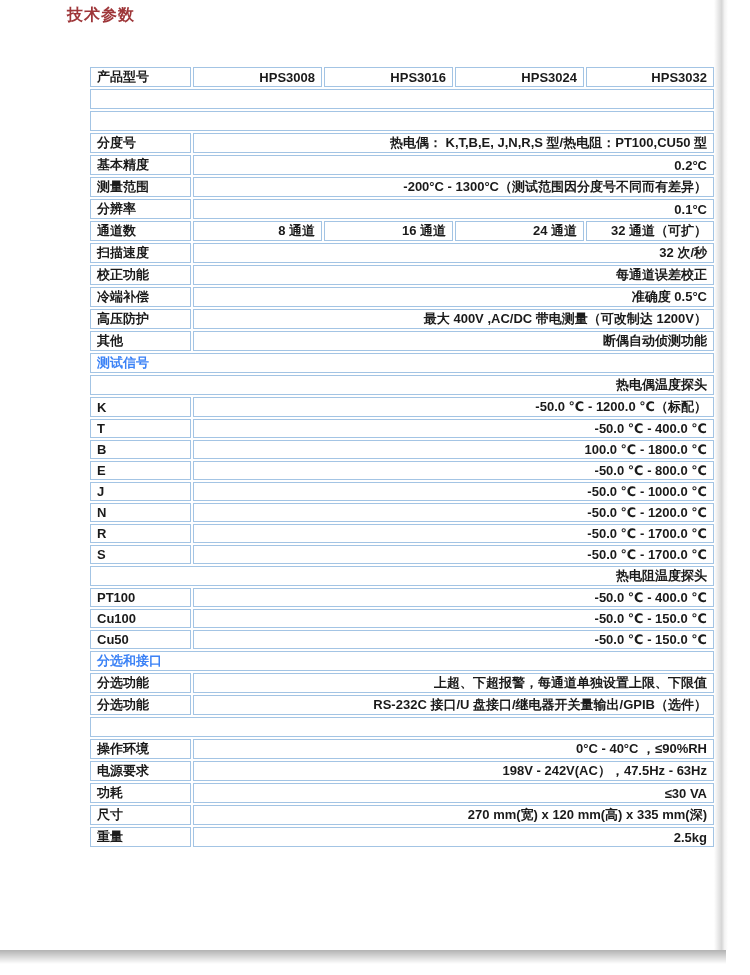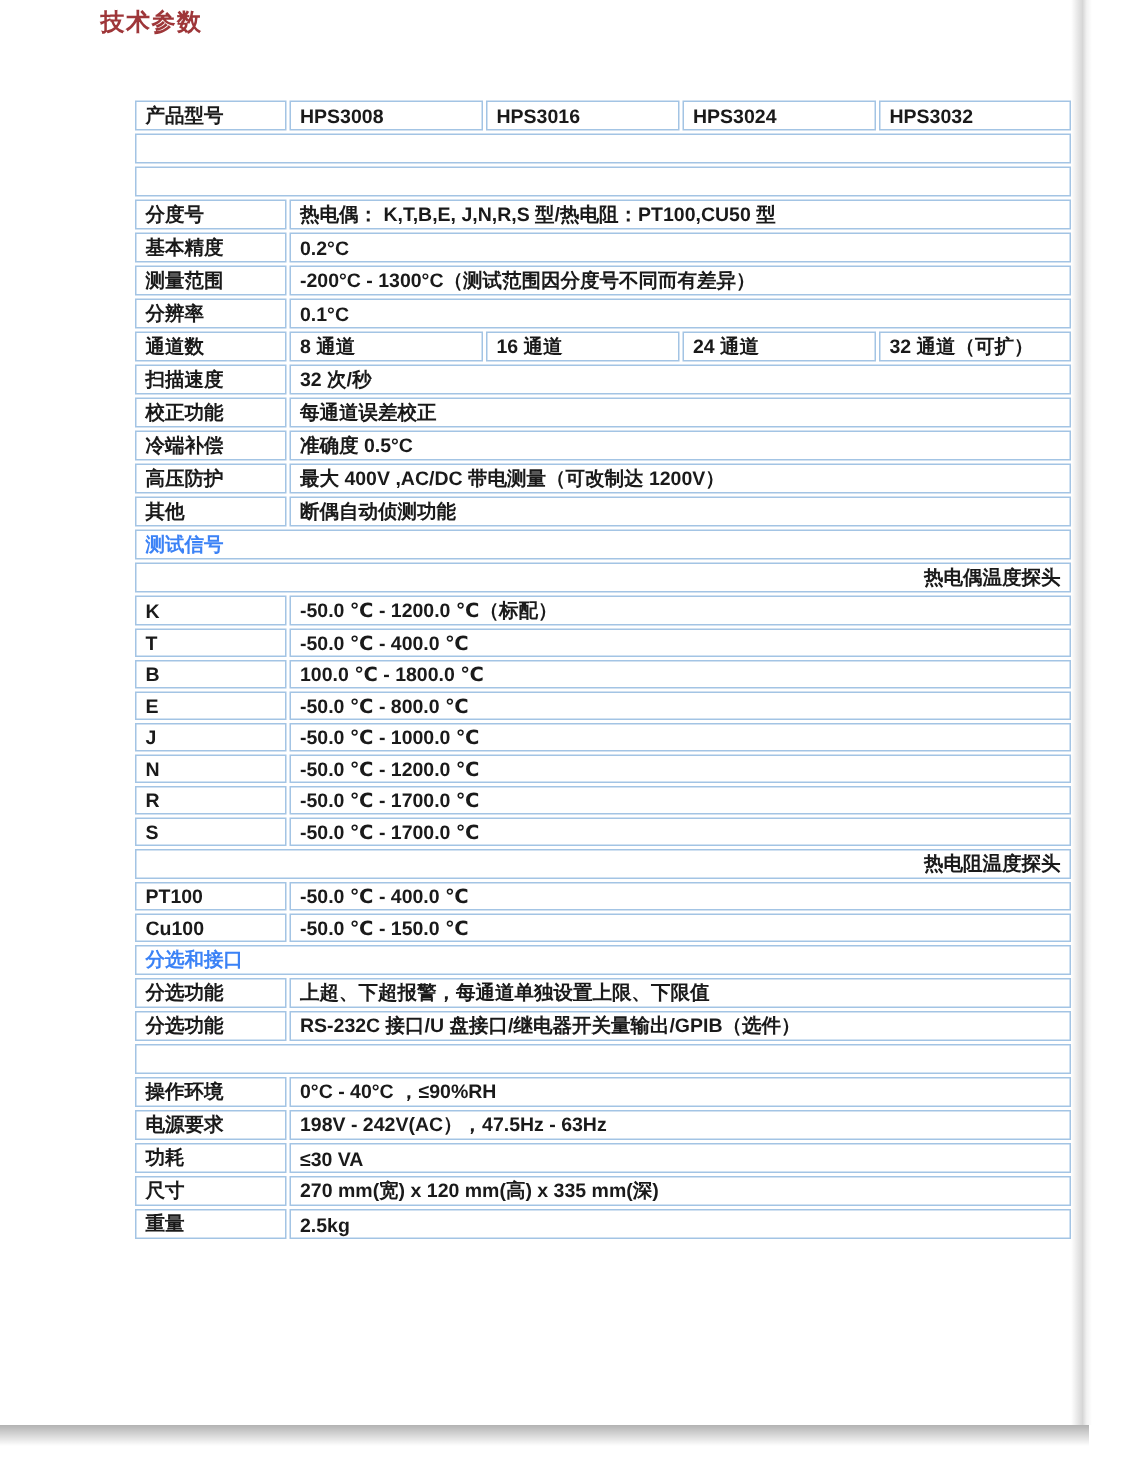--- a/index.html
+++ b/index.html
@@ -49,21 +49,21 @@
     border:1px solid var(--border-blue);
     height:19px;
     font-size:13px;
     font-weight:600;
     padding:0 6px;
     white-space:nowrap;
     overflow:hidden;
     background:#ffffff;
   }
   td.cell-label{text-align:left;padding-left:8px;}
-  td.cell-value{text-align:left;}
+  td.cell-value{text-align:right;}
   td.cell-full{text-align:right;padding-left:8px;}
   td.cell-section{
     text-align:left;padding-left:8px;
     font-weight:bold;font-size:13px;
   }
   td.sec-dark{
     background:var(--dark-header-bg);
     color:#ffffff;
     border:1px solid var(--dark-header-bg);
     border-left:7px solid var(--dark-header-stripe);
@@ -187,20 +187,24 @@
         </tr>
         <tr>
           <td class="cell-label">PT100</td>
           <td class="cell-value" colspan="4">-50.0 ℃ - 400.0 ℃</td>
         </tr>
         <tr>
           <td class="cell-label">Cu100</td>
           <td class="cell-value" colspan="4">-50.0 ℃ - 150.0 ℃</td>
         </tr>
         <tr>
+          <td class="cell-label">Cu50</td>
+          <td class="cell-value" colspan="4">-50.0 ℃ - 150.0 ℃</td>
+        </tr>
+        <tr>
           <td class="cell-section sec-light" colspan="5">分选和接口</td>
         </tr>
         <tr>
           <td class="cell-label">分选功能</td>
           <td class="cell-value" colspan="4">上超、下超报警，每通道单独设置上限、下限值</td>
         </tr>
         <tr>
           <td class="cell-label">分选功能</td>
           <td class="cell-value" colspan="4">RS-232C 接口/U 盘接口/继电器开关量输出/GPIB（选件）</td>
         </tr>

